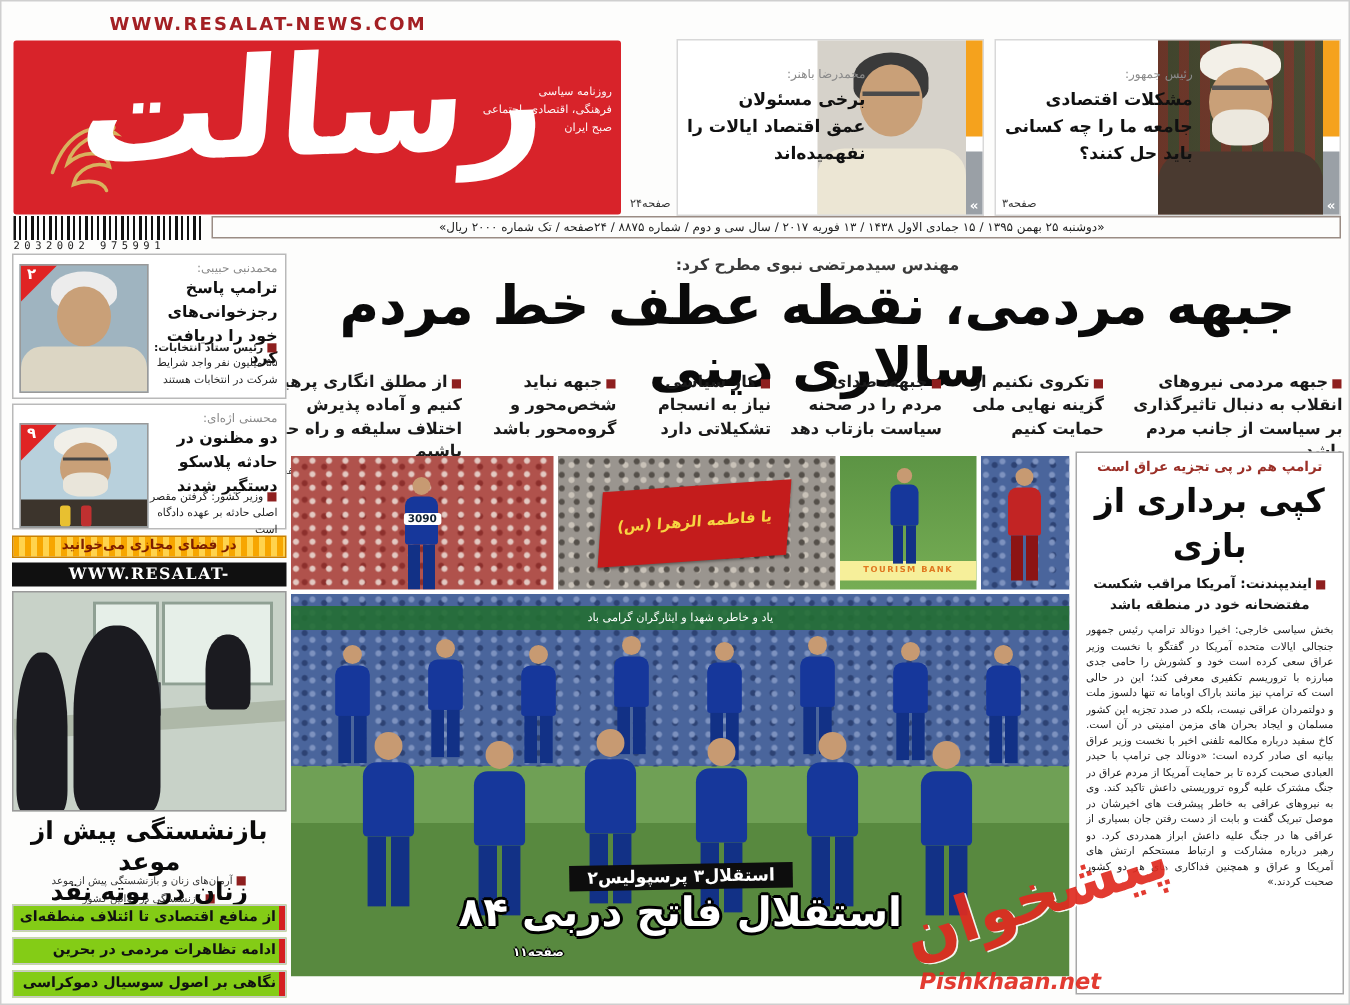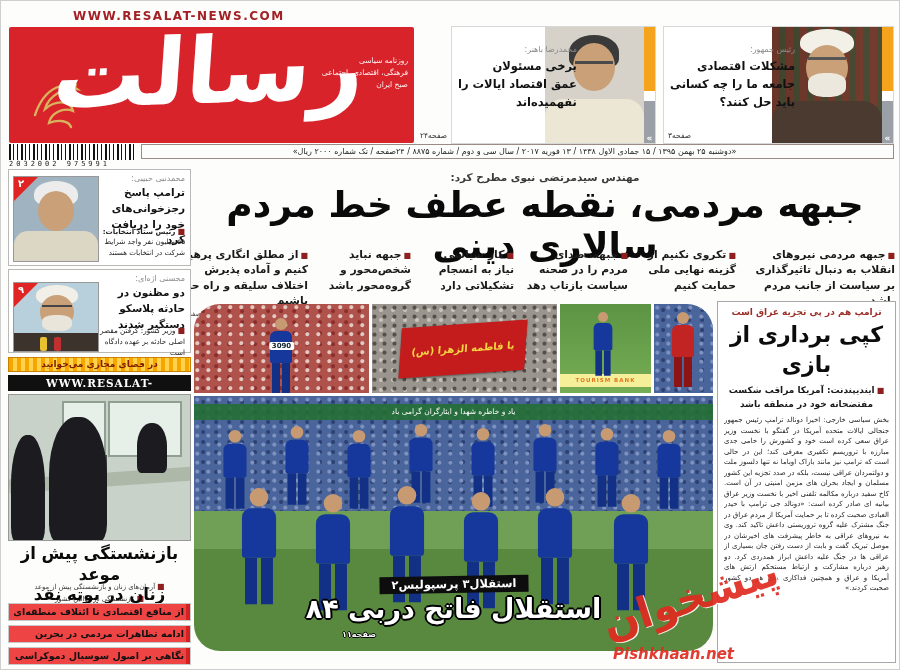--- a/index.html
+++ b/index.html
@@ -50,25 +50,25 @@
   .corner{position:absolute;top:0;left:0;width:0;height:0;border-top:24px solid #e02424;border-right:24px solid transparent;}
   .corner-num{position:absolute;top:1px;left:4px;color:#fff;font-size:10px;font-weight:bold;z-index:3;}
   .soc-banner{left:7px;top:356px;width:183px;height:15px;
       background:repeating-linear-gradient(90deg,#f7a600 0 4px,#ffd34d 4px 8px);
       border:1px solid #c98000;box-sizing:border-box;text-align:center;font-size:9px;font-weight:bold;color:#7e1d00;line-height:13px;}
   .soc-url{left:7px;top:374px;width:183px;height:16px;background:#101010;color:#fff;text-align:center;
       font-size:10.5px;font-weight:bold;letter-spacing:1px;line-height:16px;font-family:"DejaVu Serif",serif;}
   .office{left:7px;top:393px;width:183px;height:147px;border:1px solid #999;box-sizing:border-box;background:#c8d2c8;overflow:hidden;}
   .promo-hl{left:7px;top:543px;width:183px;text-align:center;font-size:16.5px;font-weight:bold;color:#0a0a0a;line-height:1.25;direction:rtl;}
   .promo-bullets{left:7px;top:580px;width:183px;text-align:center;font-size:6.8px;color:#333;line-height:1.45;direction:rtl;}
-  .srow{left:7px;width:183px;height:18px;background:#ef4444;border:1px solid #c9c9c9;box-sizing:border-box;direction:rtl;
+  .srow{left:7px;width:183px;height:18px;background:#84cc16;border:1px solid #c9c9c9;box-sizing:border-box;direction:rtl;
         font-size:9.5px;font-weight:bold;color:#111;text-align:right;padding:2px 6px 0 2px;}
   .srow .rb{position:absolute;right:0;top:0;width:4px;height:100%;background:#d42020;}
   
-  .collage{left:193px;top:303px;width:519px;height:347px;background:#fff;overflow:hidden;border-radius:26px;}
+  .collage{left:193px;top:303px;width:519px;height:347px;background:#fff;overflow:hidden;}
   .cell{position:absolute;top:0;height:89px;overflow:hidden;}
   .c1{left:0;width:175px;background-color:#b0524c;
       background-image:radial-gradient(circle at 30% 35%,#e3c9c2 1.5px,transparent 2.5px),radial-gradient(circle at 70% 65%,#8c2f2c 1.5px,transparent 2.5px);
       background-size:11px 9px,13px 11px;}
   .c2{left:178px;width:185px;background-color:#9a958f;
       background-image:radial-gradient(circle at 25% 40%,#55504a 1.5px,transparent 2.5px),radial-gradient(circle at 75% 60%,#c9c2b8 1.5px,transparent 2.5px);
       background-size:10px 9px,12px 10px;}
   .c3{left:366px;width:91px;background:linear-gradient(#5c9444,#76ad54);}
   .c4{left:460px;width:59px;background-color:#4a659c;
       background-image:radial-gradient(circle at 30% 40%,#7d92bf 1.5px,transparent 2.5px),radial-gradient(circle at 70% 60%,#2d4273 1.5px,transparent 2.5px);

